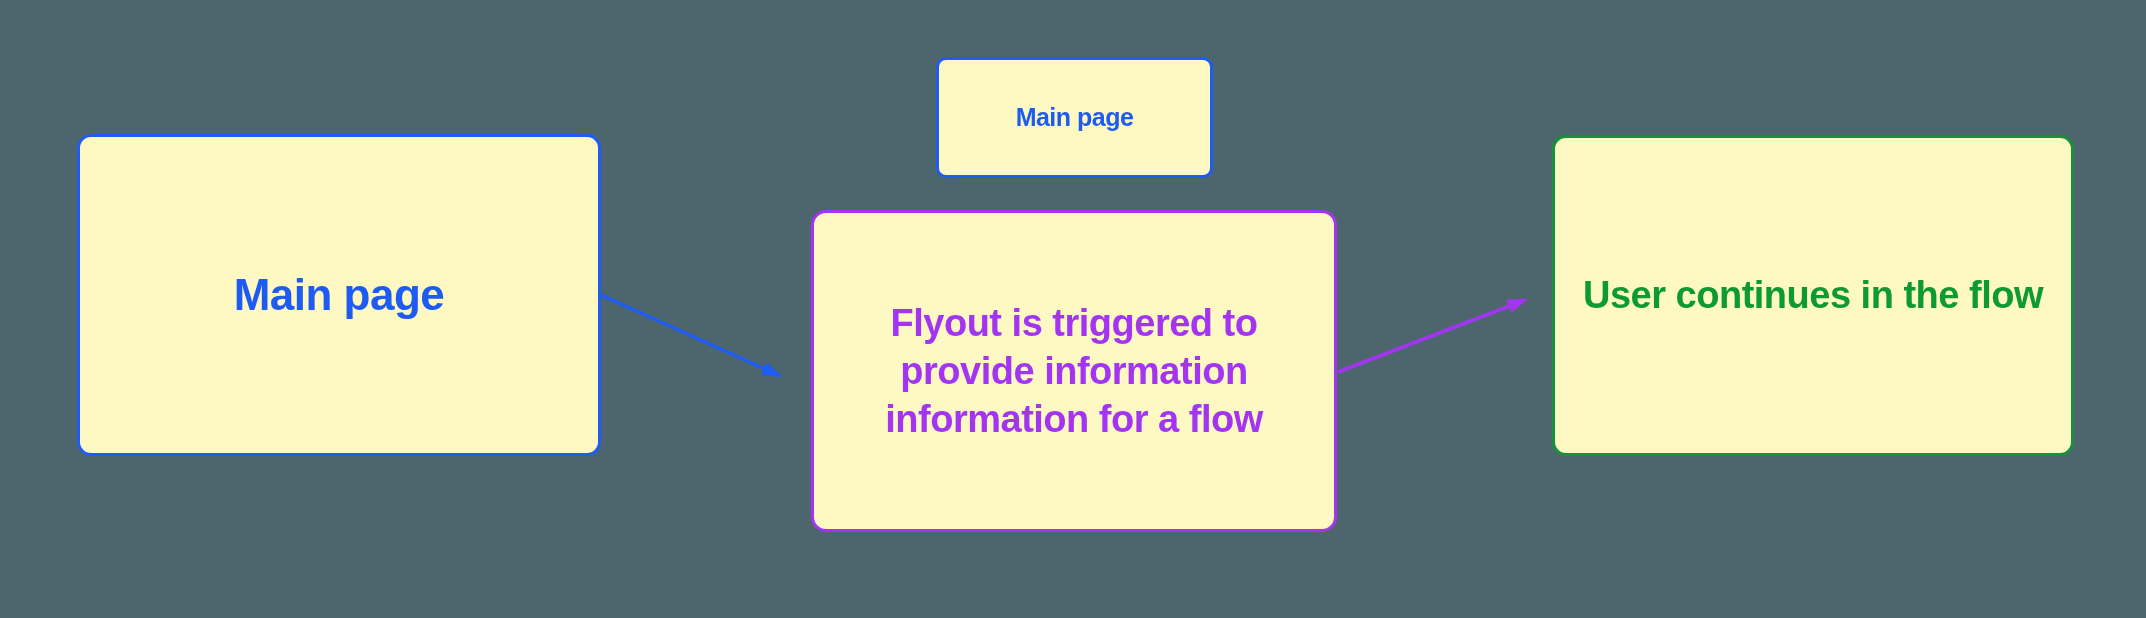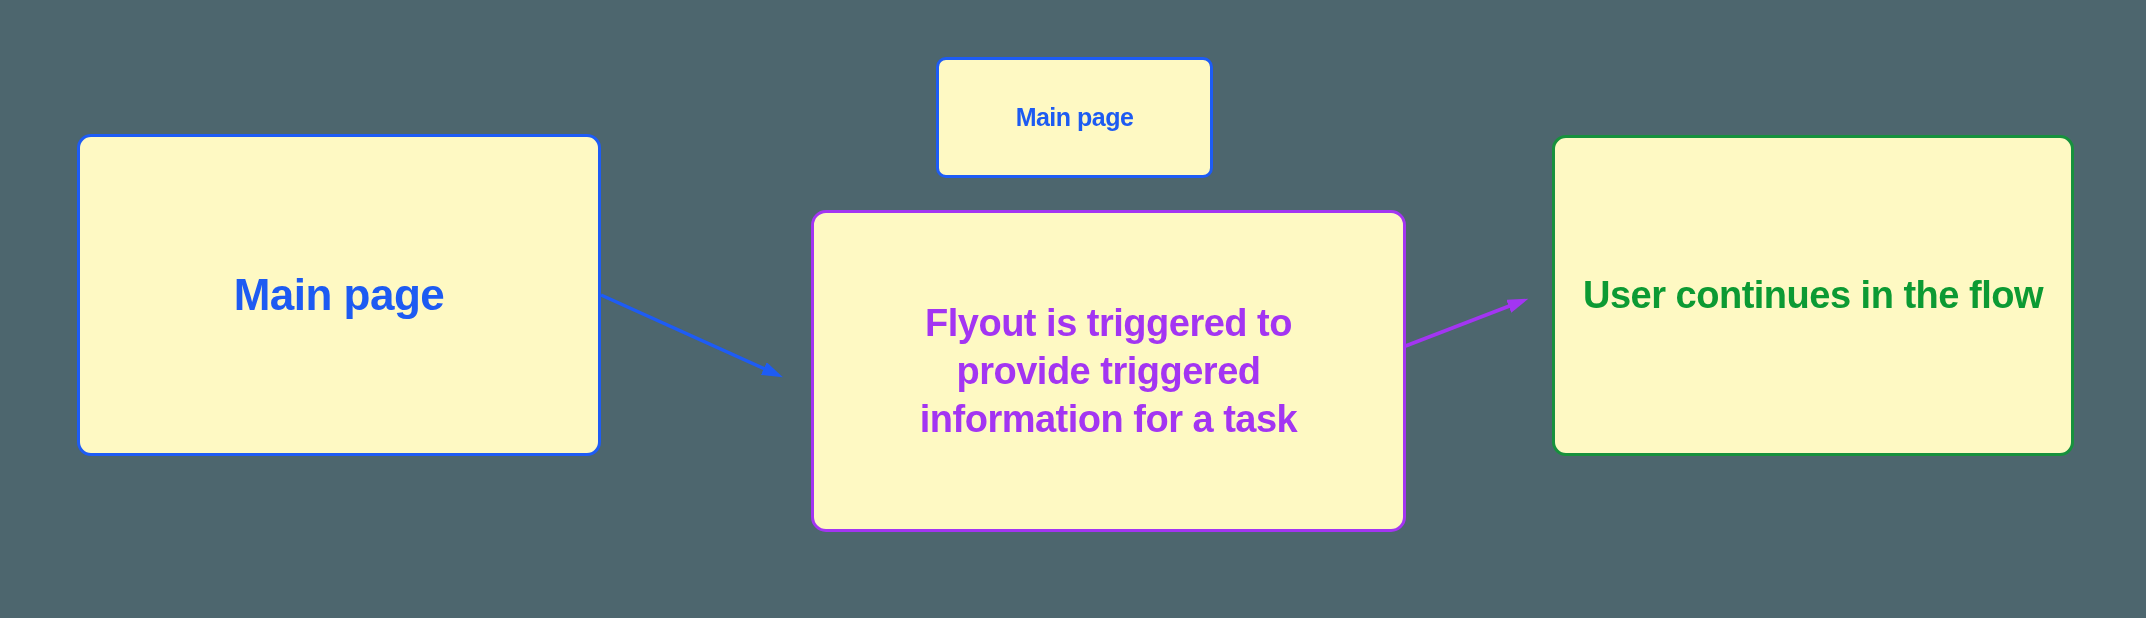--- a/index.html
+++ b/index.html
@@ -37,21 +37,21 @@
   .node-main-page-small {
     left: 936px; top: 57px;
     width: 277px; height: 121px;
     border: 3px solid #1E5CF5;
     border-radius: 10px;
     color: #1D5BF2;
     font-size: 25px;
   }
   .node-flyout {
     left: 811px; top: 210px;
-    width: 595px; height: 322px;
+    width: 526px; height: 322px;
     border: 3px solid #A335F2;
     border-radius: 15px;
     color: #A335F2;
     font-size: 38px;
     line-height: 1.27;
   }
   .node-continue {
     left: 1552px; top: 135px;
     width: 522px; height: 321px;
     border: 3px solid #17913D;
@@ -91,22 +91,22 @@
     <span>Main page</span>
   </div>
 
   <div class="node node-main-page-small">
     <span>Main page</span>
   </div>
 
   <div class="node node-flyout">
     <span>
       <span>Flyout is triggered to</span><br>
-      <span>provide triggered</span><br>
-      <span>information for a task</span>
+      <span>provide information</span><br>
+      <span>information for a flow</span>
     </span>
   </div>
 
   <div class="node node-continue">
     <span>User continues in the flow</span>
   </div>
 
 </div>
 
 </body></html>

